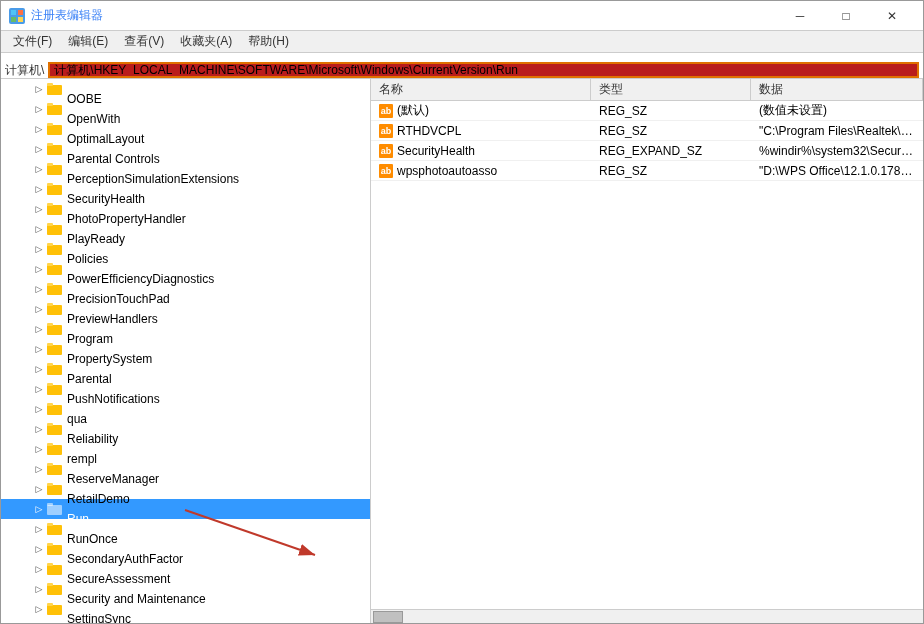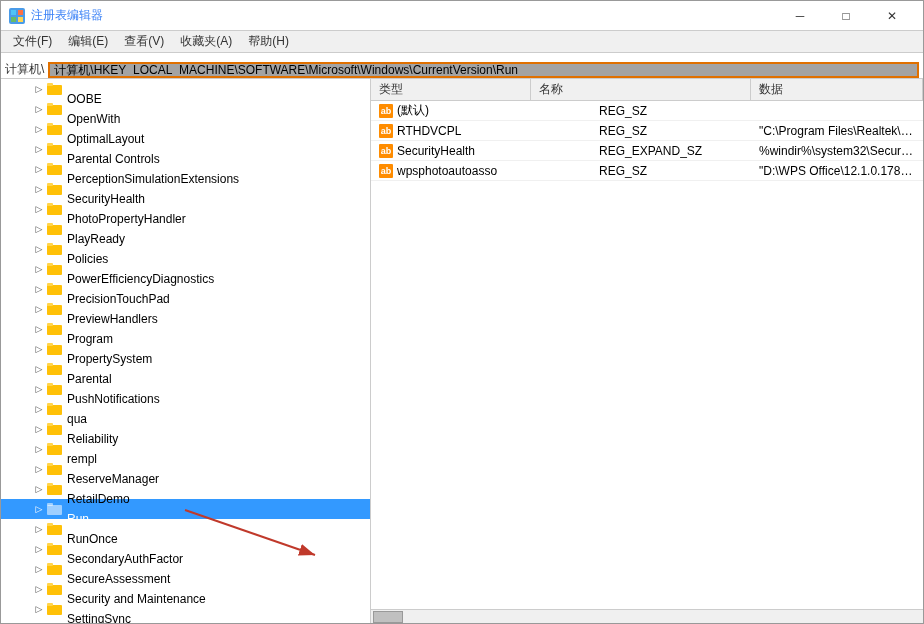--- a/index.html
+++ b/index.html
@@ -75,38 +75,38 @@
     .menu-item {
       padding: 2px 8px;
       cursor: pointer;
       font-size: 12px;
       color: #333;
     }
     .address-bar {
       background: white;
       height: 26px;
       display: flex;
-      align-items: flex-end;
-      padding: 0 4px;
+      align-items: flex-start;
+      padding: 9px 4px;
       border-bottom: 1px solid #ccc;
       gap: 4px;
     }
     .address-label {
       font-size: 12px;
       color: #333;
       white-space: nowrap;
     }
     .address-input {
       flex: 1;
       height: 16px;
       border: 2px solid #e07000;
       padding: 0 4px;
       font-size: 12px;
       outline: none;
-      background: #a3a3a3;
+      background: #b91c1c;
     }
     .main-content {
       display: flex;
       flex: 1;
       overflow: hidden;
     }
     .tree-panel {
       width: 370px;
       background: white;
       border-right: 1px solid #ccc;
@@ -485,39 +485,40 @@
     <rect x="0" y="1" width="6" height="3" rx="1" fill="#FFD54F"></rect>
   </svg></span>
             <span class="item-label">SettingSync</span>
           </div>
         </div>
     </div>
 
     <div class="right-panel">
 
       <div class="table-header">
+        <div class="th th-name">
+          <span>名称</span>
+        </div>
         <div class="th th-type">
           <span>类型</span>
-        </div>
-        <div class="th th-name">
-          <span>名称</span>
         </div>
         <div class="th th-data">
           <span>数据</span>
         </div>
       </div>
 
       <div class="table-body">
 
       <div class="table-row">
             <div class="td td-name">
               <span class="reg-icon">ab</span>
               <span>(默认)</span>
             </div>
             <div class="td td-type">REG_SZ</div>
+            <div class="td td-data">(数值未设置)</div>
           </div>
           <div class="table-row">
             <div class="td td-name">
               <span class="reg-icon">ab</span>
               <span>RTHDVCPL</span>
             </div>
             <div class="td td-type">REG_SZ</div>
             <div class="td td-data">"C:\Program Files\Realtek\Audio\HDA</div>
           </div>
           <div class="table-row">

